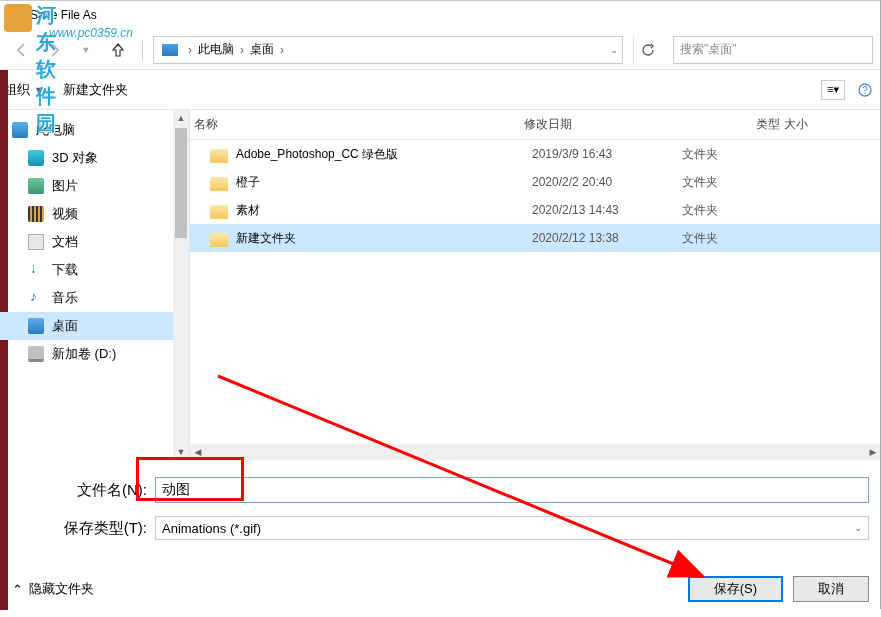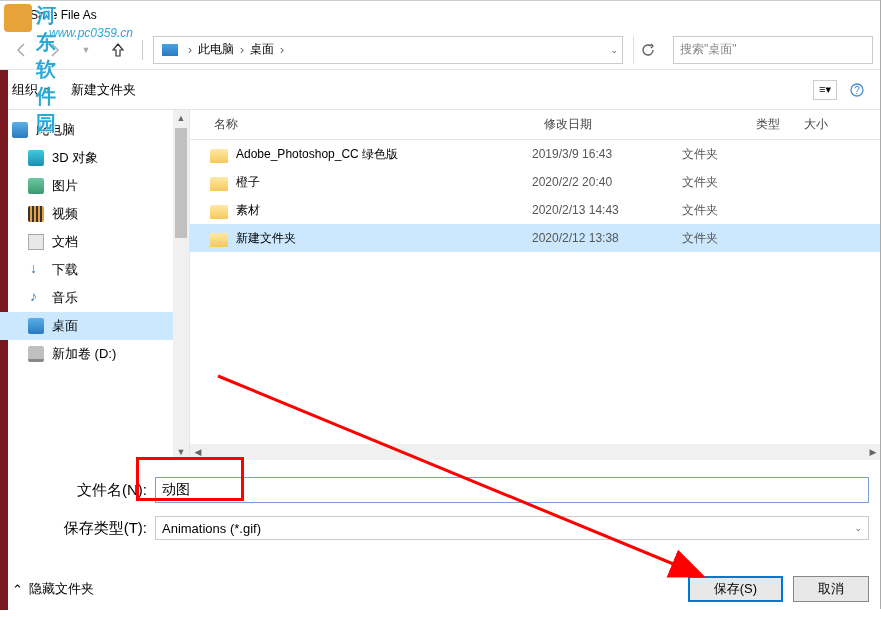--- a/index.html
+++ b/index.html
@@ -12,21 +12,21 @@
 .wm-url { position: absolute; top: 26px; left: 49px; font-size: 12px; color: #2aa8d8; font-style: italic; }
 .nav-row { height: 40px; display: flex; align-items: center; padding: 0 8px; border-bottom: 1px solid #e5e5e5; gap: 4px; }
 .nav-btn { width: 28px; height: 28px; display: flex; align-items: center; justify-content: center; color: #888; cursor: pointer; }
 .nav-btn.enabled { color: #333; }
 .bc-sep { width: 1px; height: 20px; background: #ccc; margin: 0 6px; }
 .bc-bar { display: flex; align-items: center; border: 1px solid #ccc; height: 28px; flex: 1; padding: 0 4px; font-size: 12px; }
 .bc-icon { width: 16px; height: 12px; background: linear-gradient(#4aa3e0, #2a7ac0); margin: 0 4px; }
 .bc-chev { padding: 0 6px; color: #666; }
 .refresh-btn { width: 28px; height: 28px; display: flex; align-items: center; justify-content: center; border-left: 1px solid #e0e0e0; margin-left: 6px; }
 .search-box { width: 200px; height: 28px; border: 1px solid #ccc; margin-left: 8px; display: flex; align-items: center; padding: 0 6px; font-size: 12px; color: #888; }
-.toolbar { height: 40px; display: flex; align-items: center; padding: 0 12px; gap: 20px; border-bottom: 1px solid #e5e5e5; font-size: 13px; }
+.toolbar { height: 40px; display: flex; align-items: center; padding: 0 4px; gap: 20px; border-bottom: 1px solid #e5e5e5; font-size: 13px; }
 .tool-item { display: flex; align-items: center; gap: 4px; cursor: pointer; }
 .dd-arrow { font-size: 9px; color: #666; }
 .view-btns { margin-left: auto; display: flex; gap: 8px; }
 .view-btn { width: 24px; height: 20px; border: 1px solid #ccc; display: flex; align-items: center; justify-content: center; font-size: 11px; }
 .main-area { display: flex; height: 350px; }
 .sidebar { width: 190px; border-right: 1px solid #e5e5e5; padding-top: 6px; position: relative; }
 .sb-item { display: flex; align-items: center; height: 28px; padding-left: 28px; gap: 8px; font-size: 13px; cursor: pointer; }
 .sb-item.root { padding-left: 12px; }
 .sb-item.selected { background: #cce8ff; }
 .sb-icon { width: 16px; height: 16px; display: inline-block; }
@@ -41,21 +41,21 @@
 .ic-music::before { content: "♪"; color: #2a7ac0; font-size: 14px; position: absolute; left: 2px; top: -2px; }
 .ic-desktop { background: linear-gradient(#5ab0e8, #2a7ac0); border-radius: 2px; }
 .ic-drive { background: #c0c0c0; border-radius: 2px; border-bottom: 3px solid #888; }
 .sb-scroll { position: absolute; right: 0; top: 0; width: 16px; height: 100%; background: #f0f0f0; }
 .sb-thumb { position: absolute; top: 18px; left: 2px; right: 2px; height: 110px; background: #c0c0c0; }
 .sb-arrow { position: absolute; left: 0; right: 0; height: 16px; text-align: center; font-size: 9px; color: #666; line-height: 16px; }
 .sb-arrow.up { top: 0; }
 .sb-arrow.dn { bottom: 0; }
 .file-area { flex: 1; position: relative; }
 .fa-header { display: flex; height: 30px; align-items: center; border-bottom: 1px solid #e5e5e5; font-size: 12px; color: #444; }
-.fa-col { padding-left: 24px; }
+.fa-col { padding-left: 4px; }
 .c-name { width: 330px; }
 .c-date { width: 150px; }
 .c-type { width: 110px; text-align: right; }
 .c-size { flex: 1; }
 .fa-row { display: flex; height: 28px; align-items: center; font-size: 12px; }
 .fa-row.selected { background: #cce8ff; }
 .folder-ic { width: 18px; height: 14px; background: linear-gradient(#ffe9a8, #f7c85a); border-radius: 2px 2px 0 0; margin-right: 8px; display: inline-block; vertical-align: middle; }
 .fa-name-cell { width: 330px; padding-left: 20px; display: flex; align-items: flex-end; }
 .fa-date-cell { width: 150px; padding-left: 12px; color: #555; }
 .fa-type-cell { width: 110px; padding-left: 12px; color: #555; }

